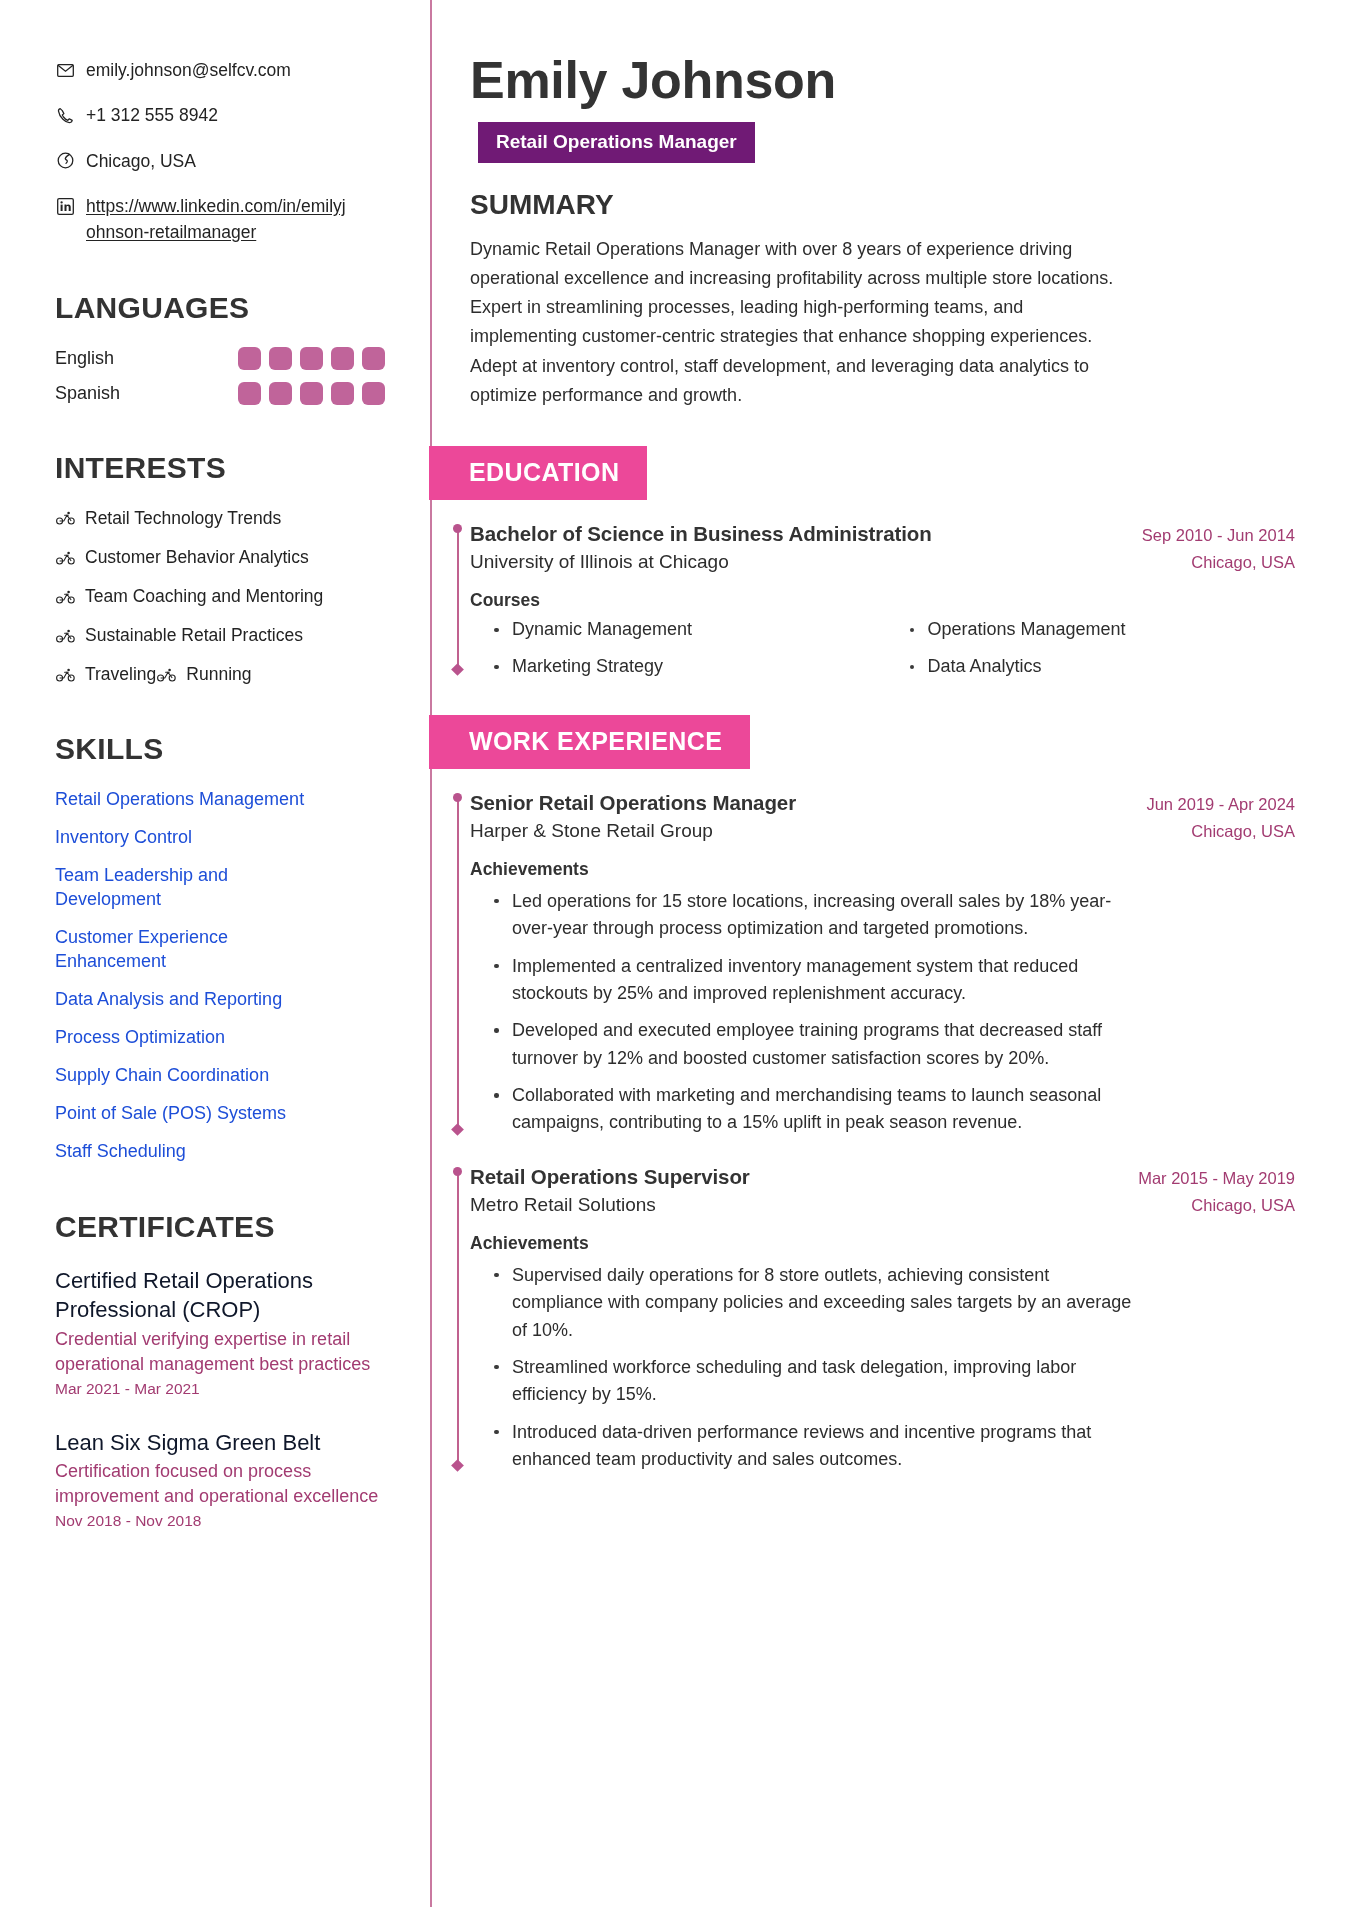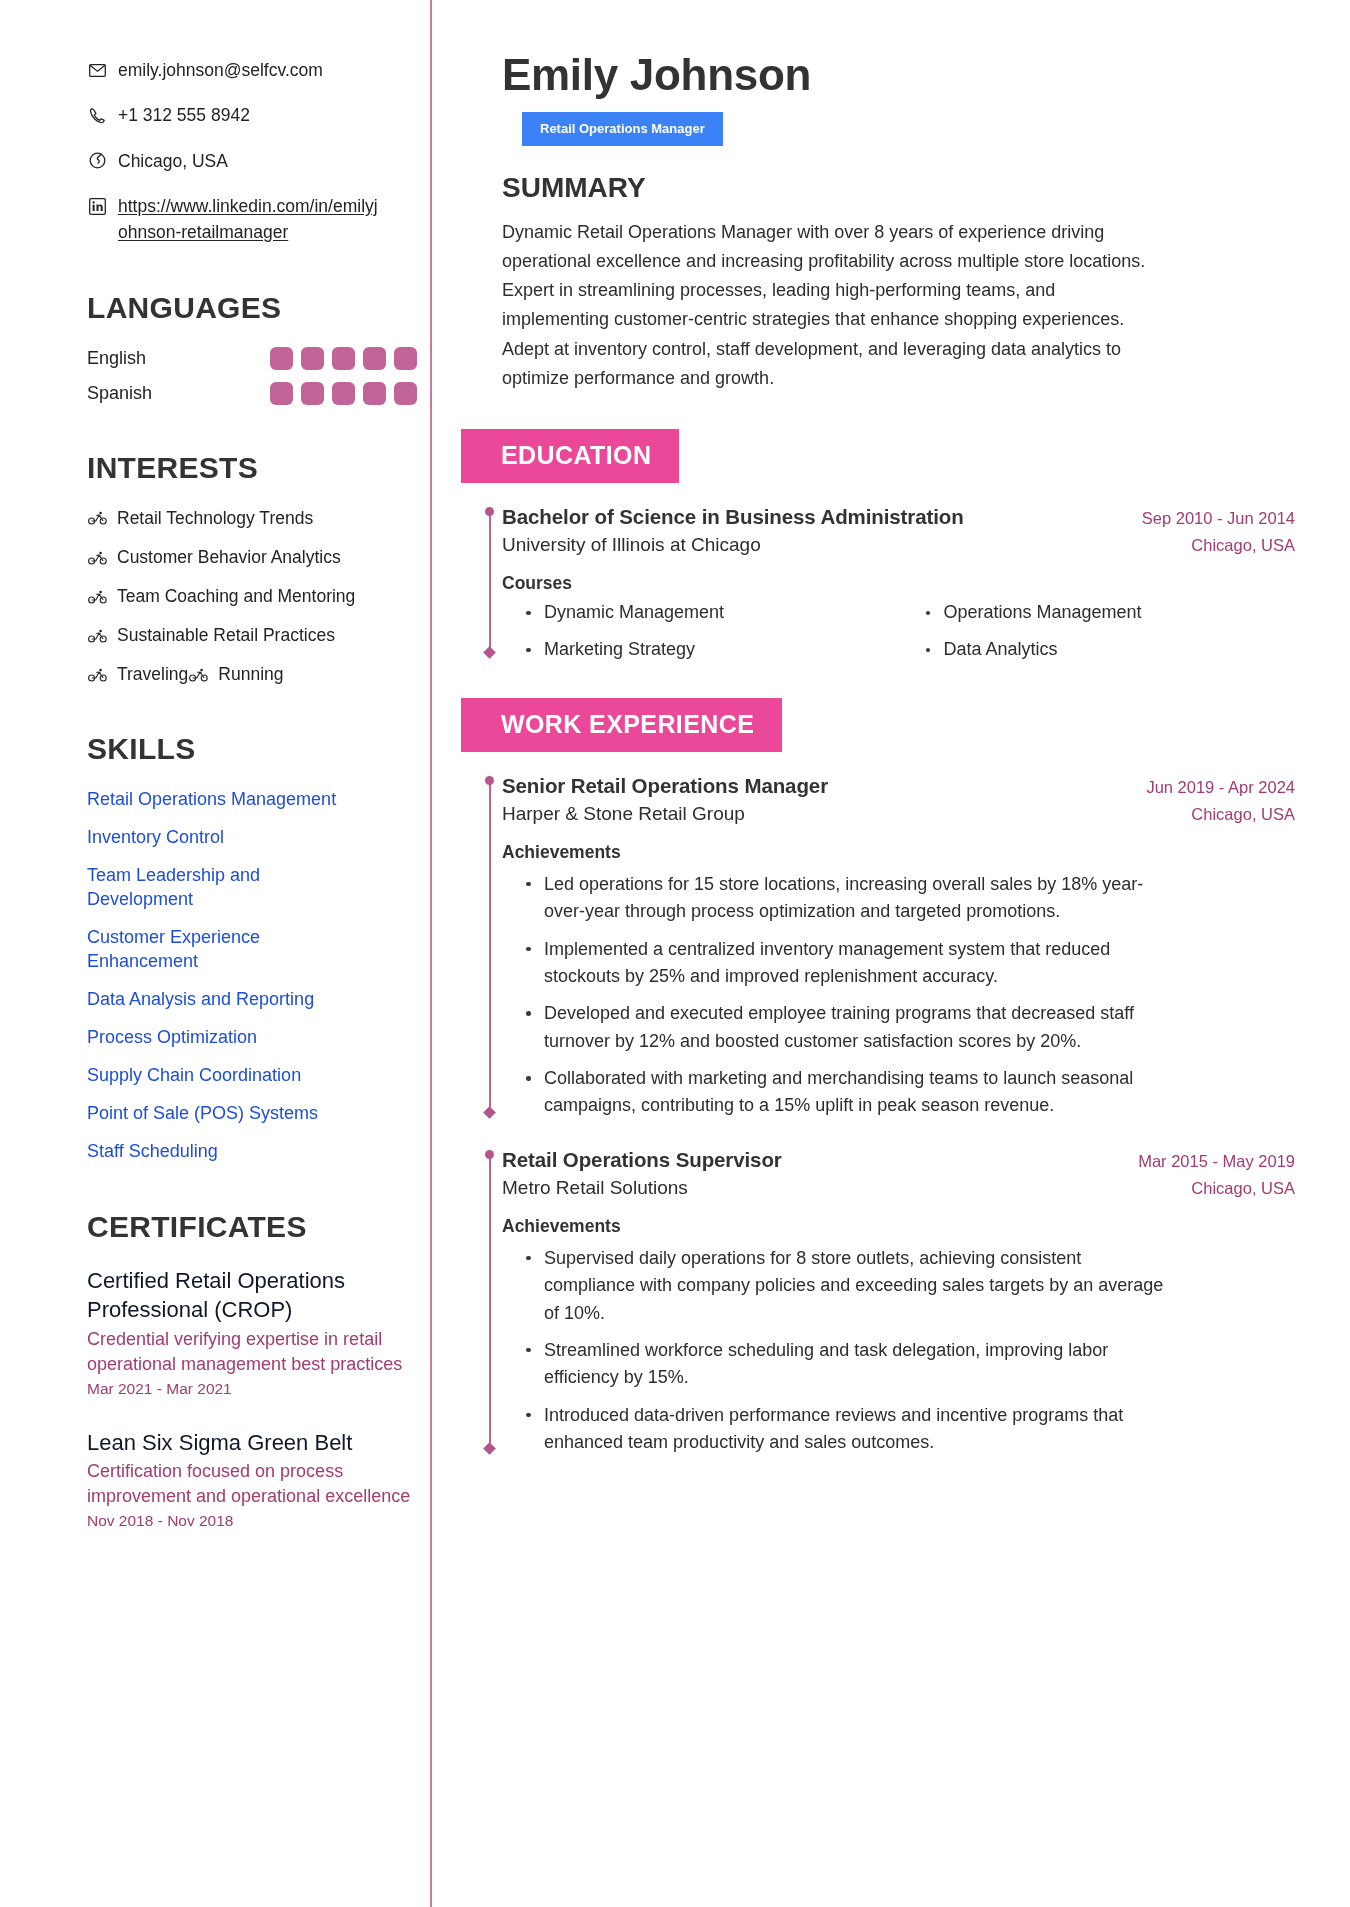--- a/index.html
+++ b/index.html
@@ -12,21 +12,20 @@
     color: #2b2b2b;
     position: relative;
     overflow: hidden;
   }
 
   .page {
     display: flex;
     width: 1350px;
     height: 1907px;
     position: relative;
-    padding-left: 32px;
   }
 
   
   .sidebar {
     width: 430px;
     flex: 0 0 430px;
     padding: 58px 45px 0 55px;
     position: relative;
   }
 
@@ -139,36 +138,36 @@
   }
 
   
   .main {
     flex: 1;
     padding: 50px 55px 0 0;
     position: relative;
   }
 
   .name {
-    font-size: 44px;
+    font-size: 52px;
     font-weight: 800;
     letter-spacing: -.3px;
     color: #333333;
     margin-left: 40px;
     margin-bottom: 12px;
   }
 
   .role-badge {
     display: inline-block;
-    background: #3b82f6;
+    background: #701a75;
     color: #ffffff;
-    font-size: 13px;
+    font-size: 19px;
     font-weight: 700;
     padding: 9px 18px 10px 18px;
-    margin-left: 60px;
+    margin-left: 48px;
     margin-bottom: 26px;
   }
 
   .sum-h {
     font-size: 28px;
     font-weight: 800;
     color: #333333;
     margin-left: 40px;
     margin-bottom: 14px;
   }

